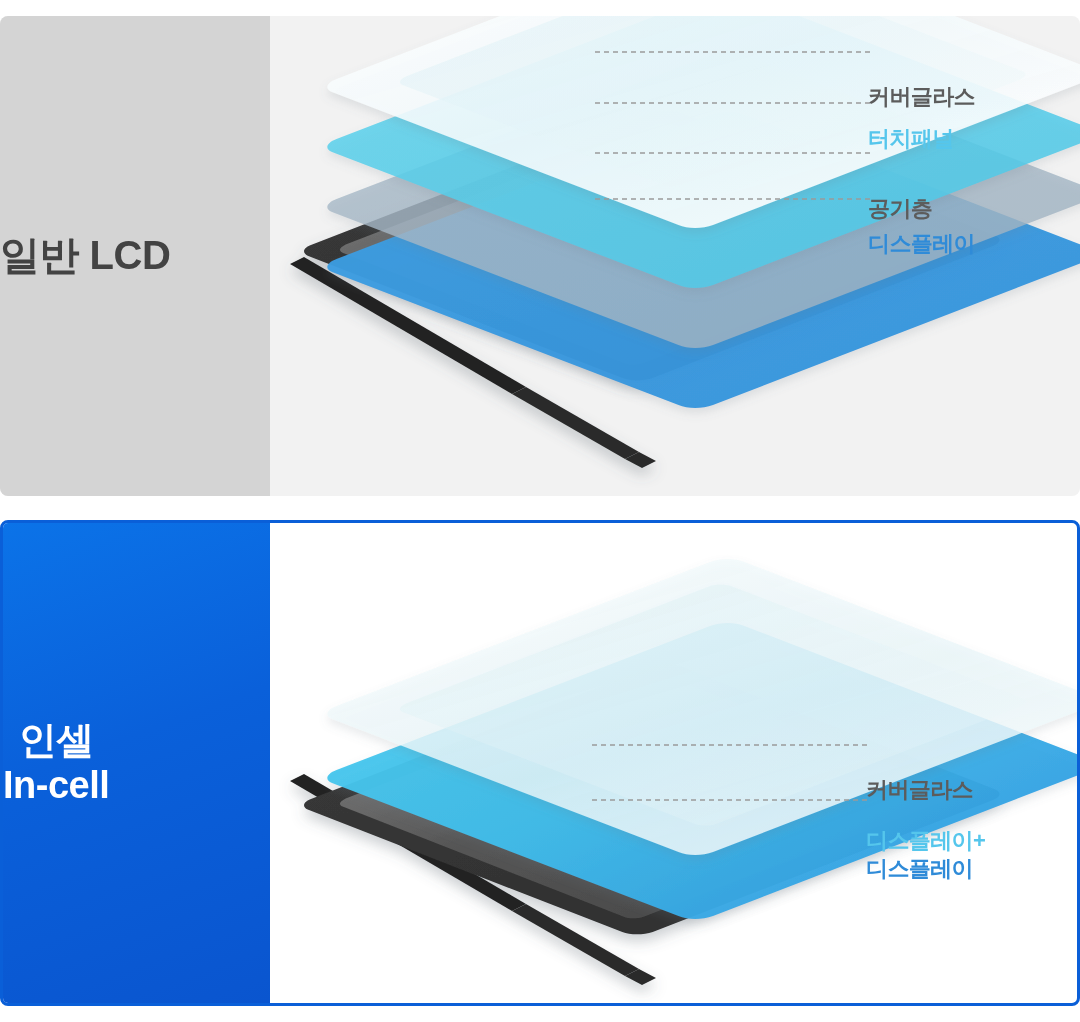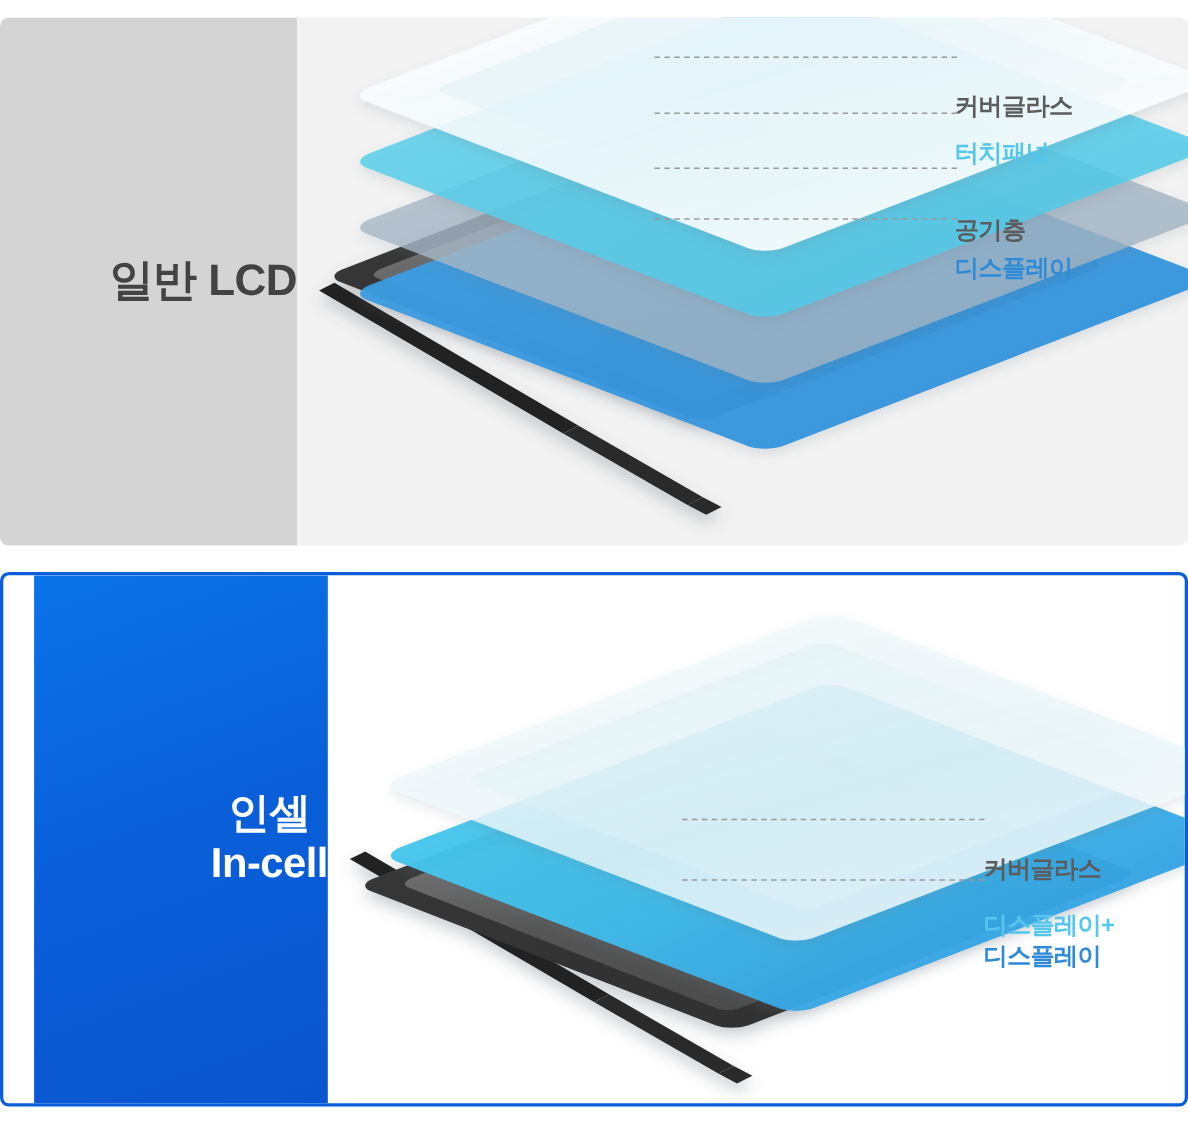--- a/index.html
+++ b/index.html
@@ -16,27 +16,26 @@
   .card-lcd{
     top:16px;width:1080px;height:480px;
     border-radius:8px;
     background:#f2f2f2;
   }
   .card-incell{
     top:520px;width:1080px;height:486px;
     border-radius:8px;
     background:#ffffff;
     border:3px solid #0a5fd8;
-    padding-left:28px;
   }
 
   
   .side{
     position:relative;flex:0 0 auto;
-    display:flex;align-items:center;justify-content:flex-end;
+    display:flex;align-items:center;justify-content:flex-start;
     box-sizing:border-box;
   }
   .side-lcd{
     width:270px;height:100%;
     background:#d4d4d4;
   }
   .side-incell{
     width:267px;height:100%;
     background:linear-gradient(160deg,#0b73e8 0%,#0a60da 45%,#0a55cf 100%);
   }

